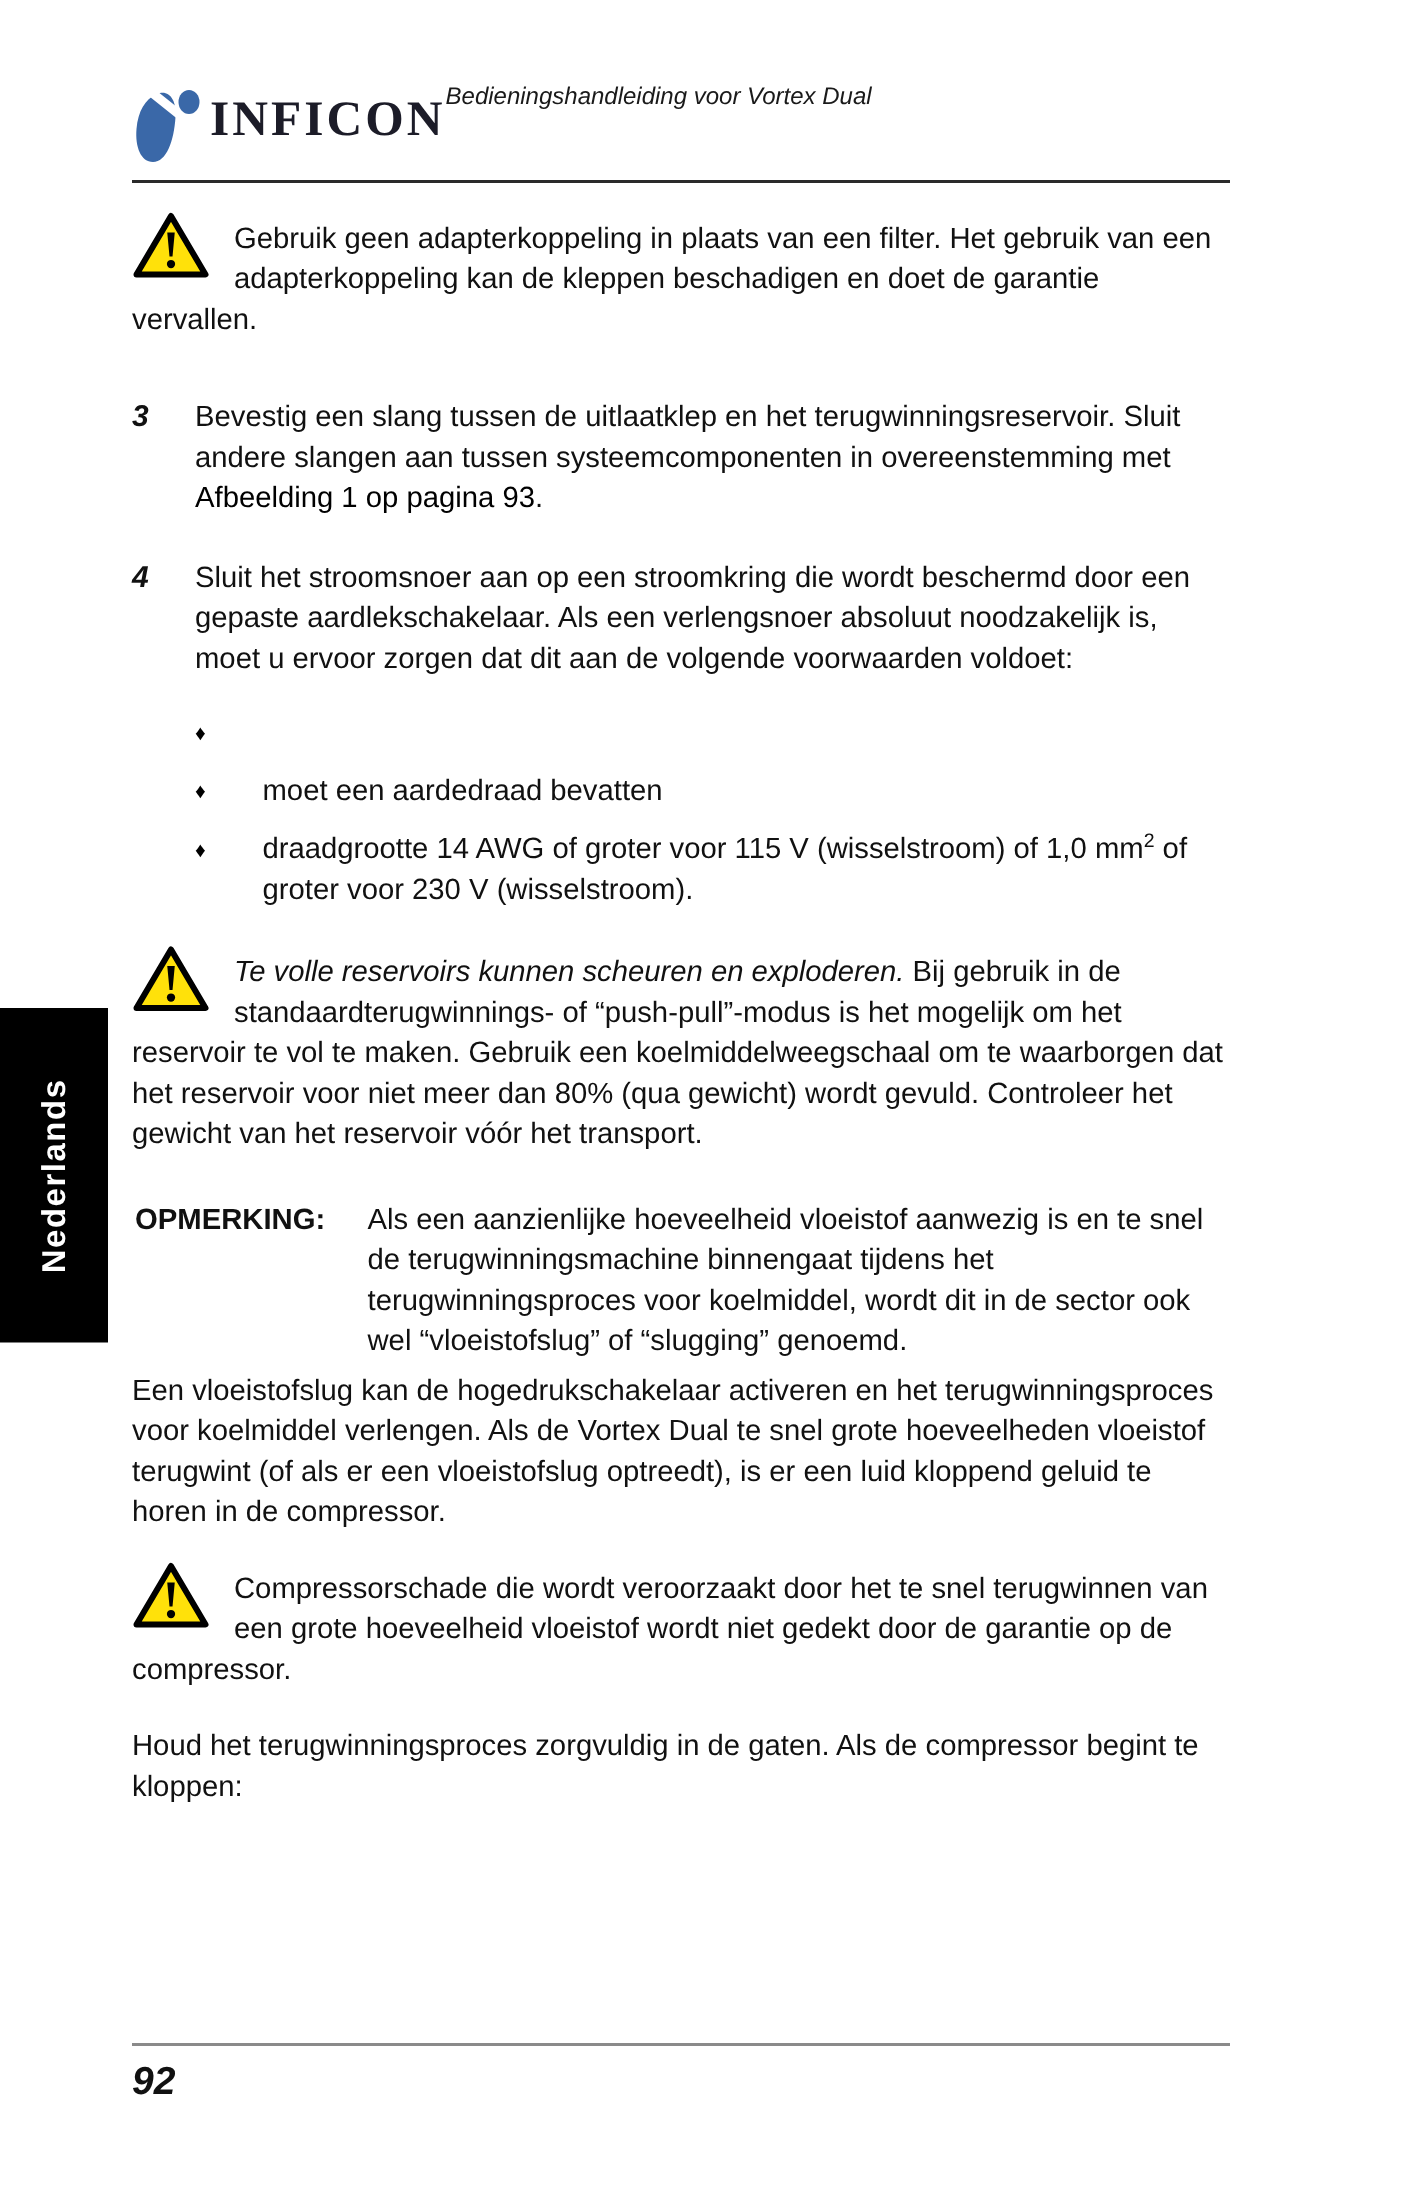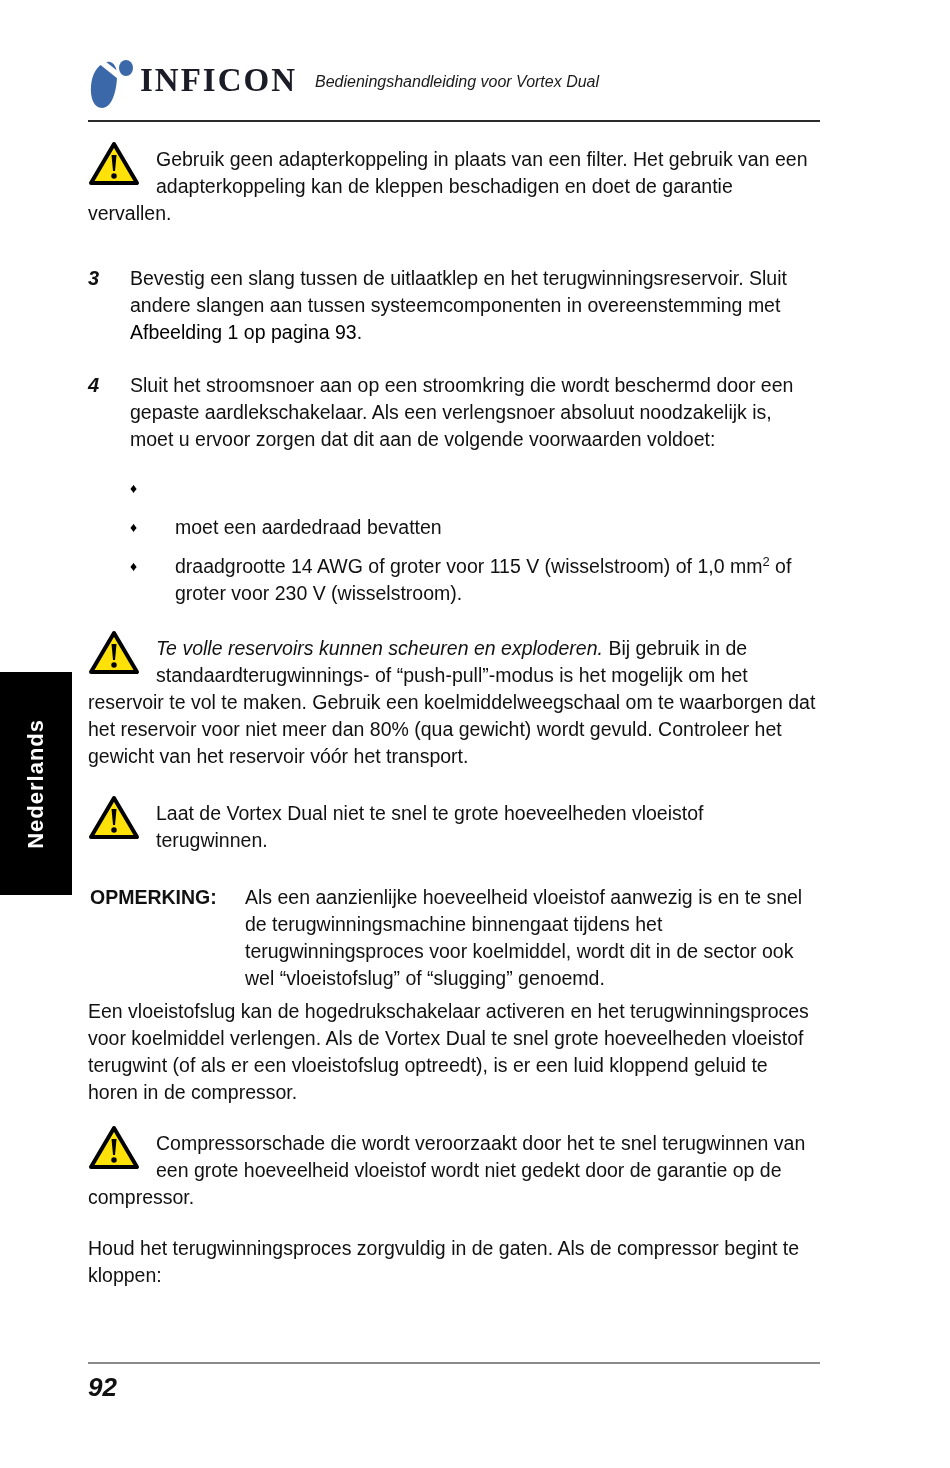--- a/index.html
+++ b/index.html
@@ -12,21 +12,21 @@
     overflow:hidden;
     margin:0 auto;
   }
   .content{
     position:absolute;
     left:88px;top:0;
     width:732px;
   }
   
   .header{
-    display:flex;align-items:center;gap:18px;
+    display:flex;align-items:flex-start;
     padding-top:56px;padding-bottom:10px;
     border-bottom:2px solid #2a2a2a;
   }
   .logo{display:flex;align-items:flex-start;gap:2px;}
   .logo-text{
     font-family:"Liberation Serif", serif;
     font-weight:bold;
     font-size:33px;
     letter-spacing:2px;
     color:#1c1c28;
@@ -161,28 +161,20 @@
 
     <div class="warning w2 body-text">
       <svg class="tri" width="52" height="47" viewBox="0 0 104 94">
         <path d="M52 8 L98 86 L6 86 Z" fill="#FFE10A" stroke="#000" stroke-width="8" stroke-linejoin="round"></path>
         <path d="M47 30 h10 l-3 32 h-4 Z" fill="#000"></path>
         <circle cx="52" cy="72" r="5.5" fill="#000"></circle>
       </svg>
       <span class="italic">Te volle reservoirs kunnen scheuren en exploderen.</span><span> Bij gebruik in de standaardterugwinnings- of “push-pull”-modus is het mogelijk om het reservoir te vol te maken. Gebruik een koelmiddelweegschaal om te waarborgen dat het reservoir voor niet meer dan 80% (qua gewicht) wordt gevuld. Controleer het gewicht van het reservoir vóór het transport.</span>
     </div>
 
-    <div class="warning w3 body-text">
-      <svg class="tri" width="52" height="47" viewBox="0 0 104 94">
-        <path d="M52 8 L98 86 L6 86 Z" fill="#FFE10A" stroke="#000" stroke-width="8" stroke-linejoin="round"></path>
-        <path d="M47 30 h10 l-3 32 h-4 Z" fill="#000"></path>
-        <circle cx="52" cy="72" r="5.5" fill="#000"></circle>
-      </svg>
-      <span>Laat de Vortex Dual niet te snel te grote hoeveelheden vloeistof terugwinnen.</span>
-    </div>
 
     <div class="note body-text">
       <div class="note-label">OPMERKING:</div>
       <div class="note-text">Als een aanzienlijke hoeveelheid vloeistof aanwezig is en te snel de terugwinningsmachine binnengaat tijdens het terugwinningsproces voor koelmiddel, wordt dit in de sector ook wel “vloeistofslug” of “slugging” genoemd.</div>
     </div>
 
     <div class="para p1 body-text">Een vloeistofslug kan de hogedrukschakelaar activeren en het terugwinningsproces voor koelmiddel verlengen. Als de Vortex Dual te snel grote hoeveelheden vloeistof terugwint (of als er een vloeistofslug optreedt), is er een luid kloppend geluid te horen in de compressor.</div>
 
     <div class="warning w4 body-text">
       <svg class="tri" width="52" height="47" viewBox="0 0 104 94">

